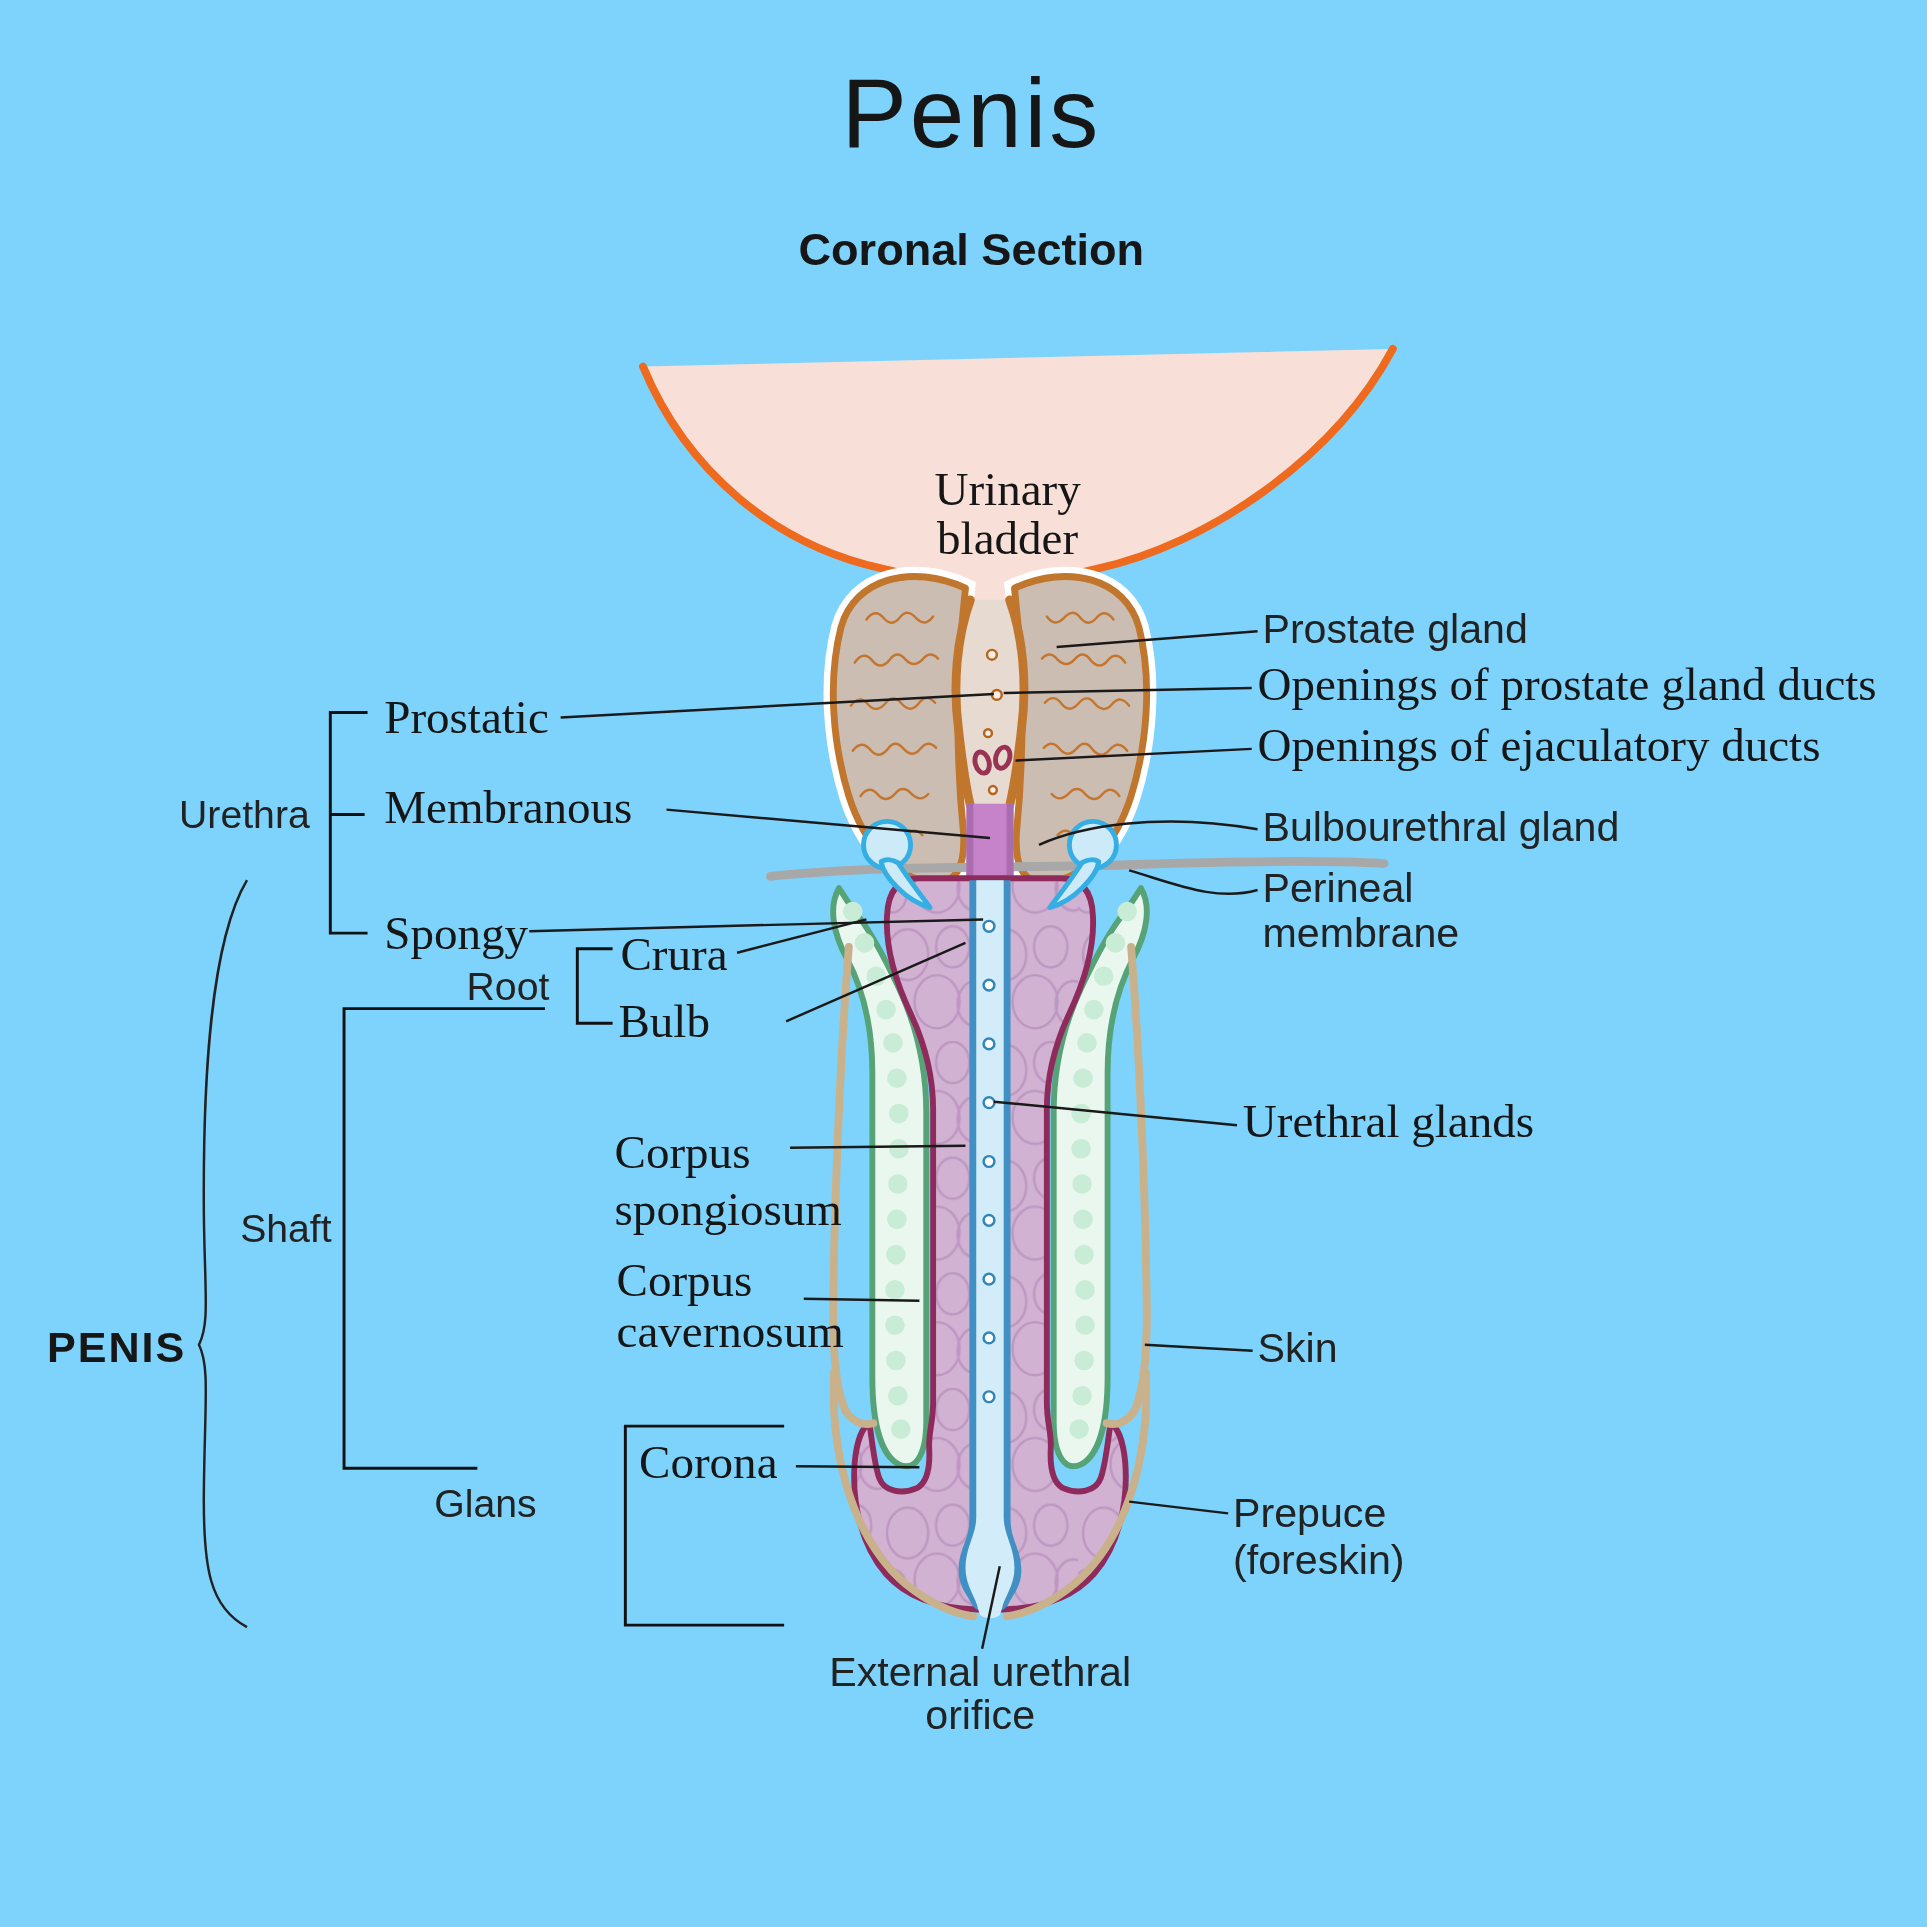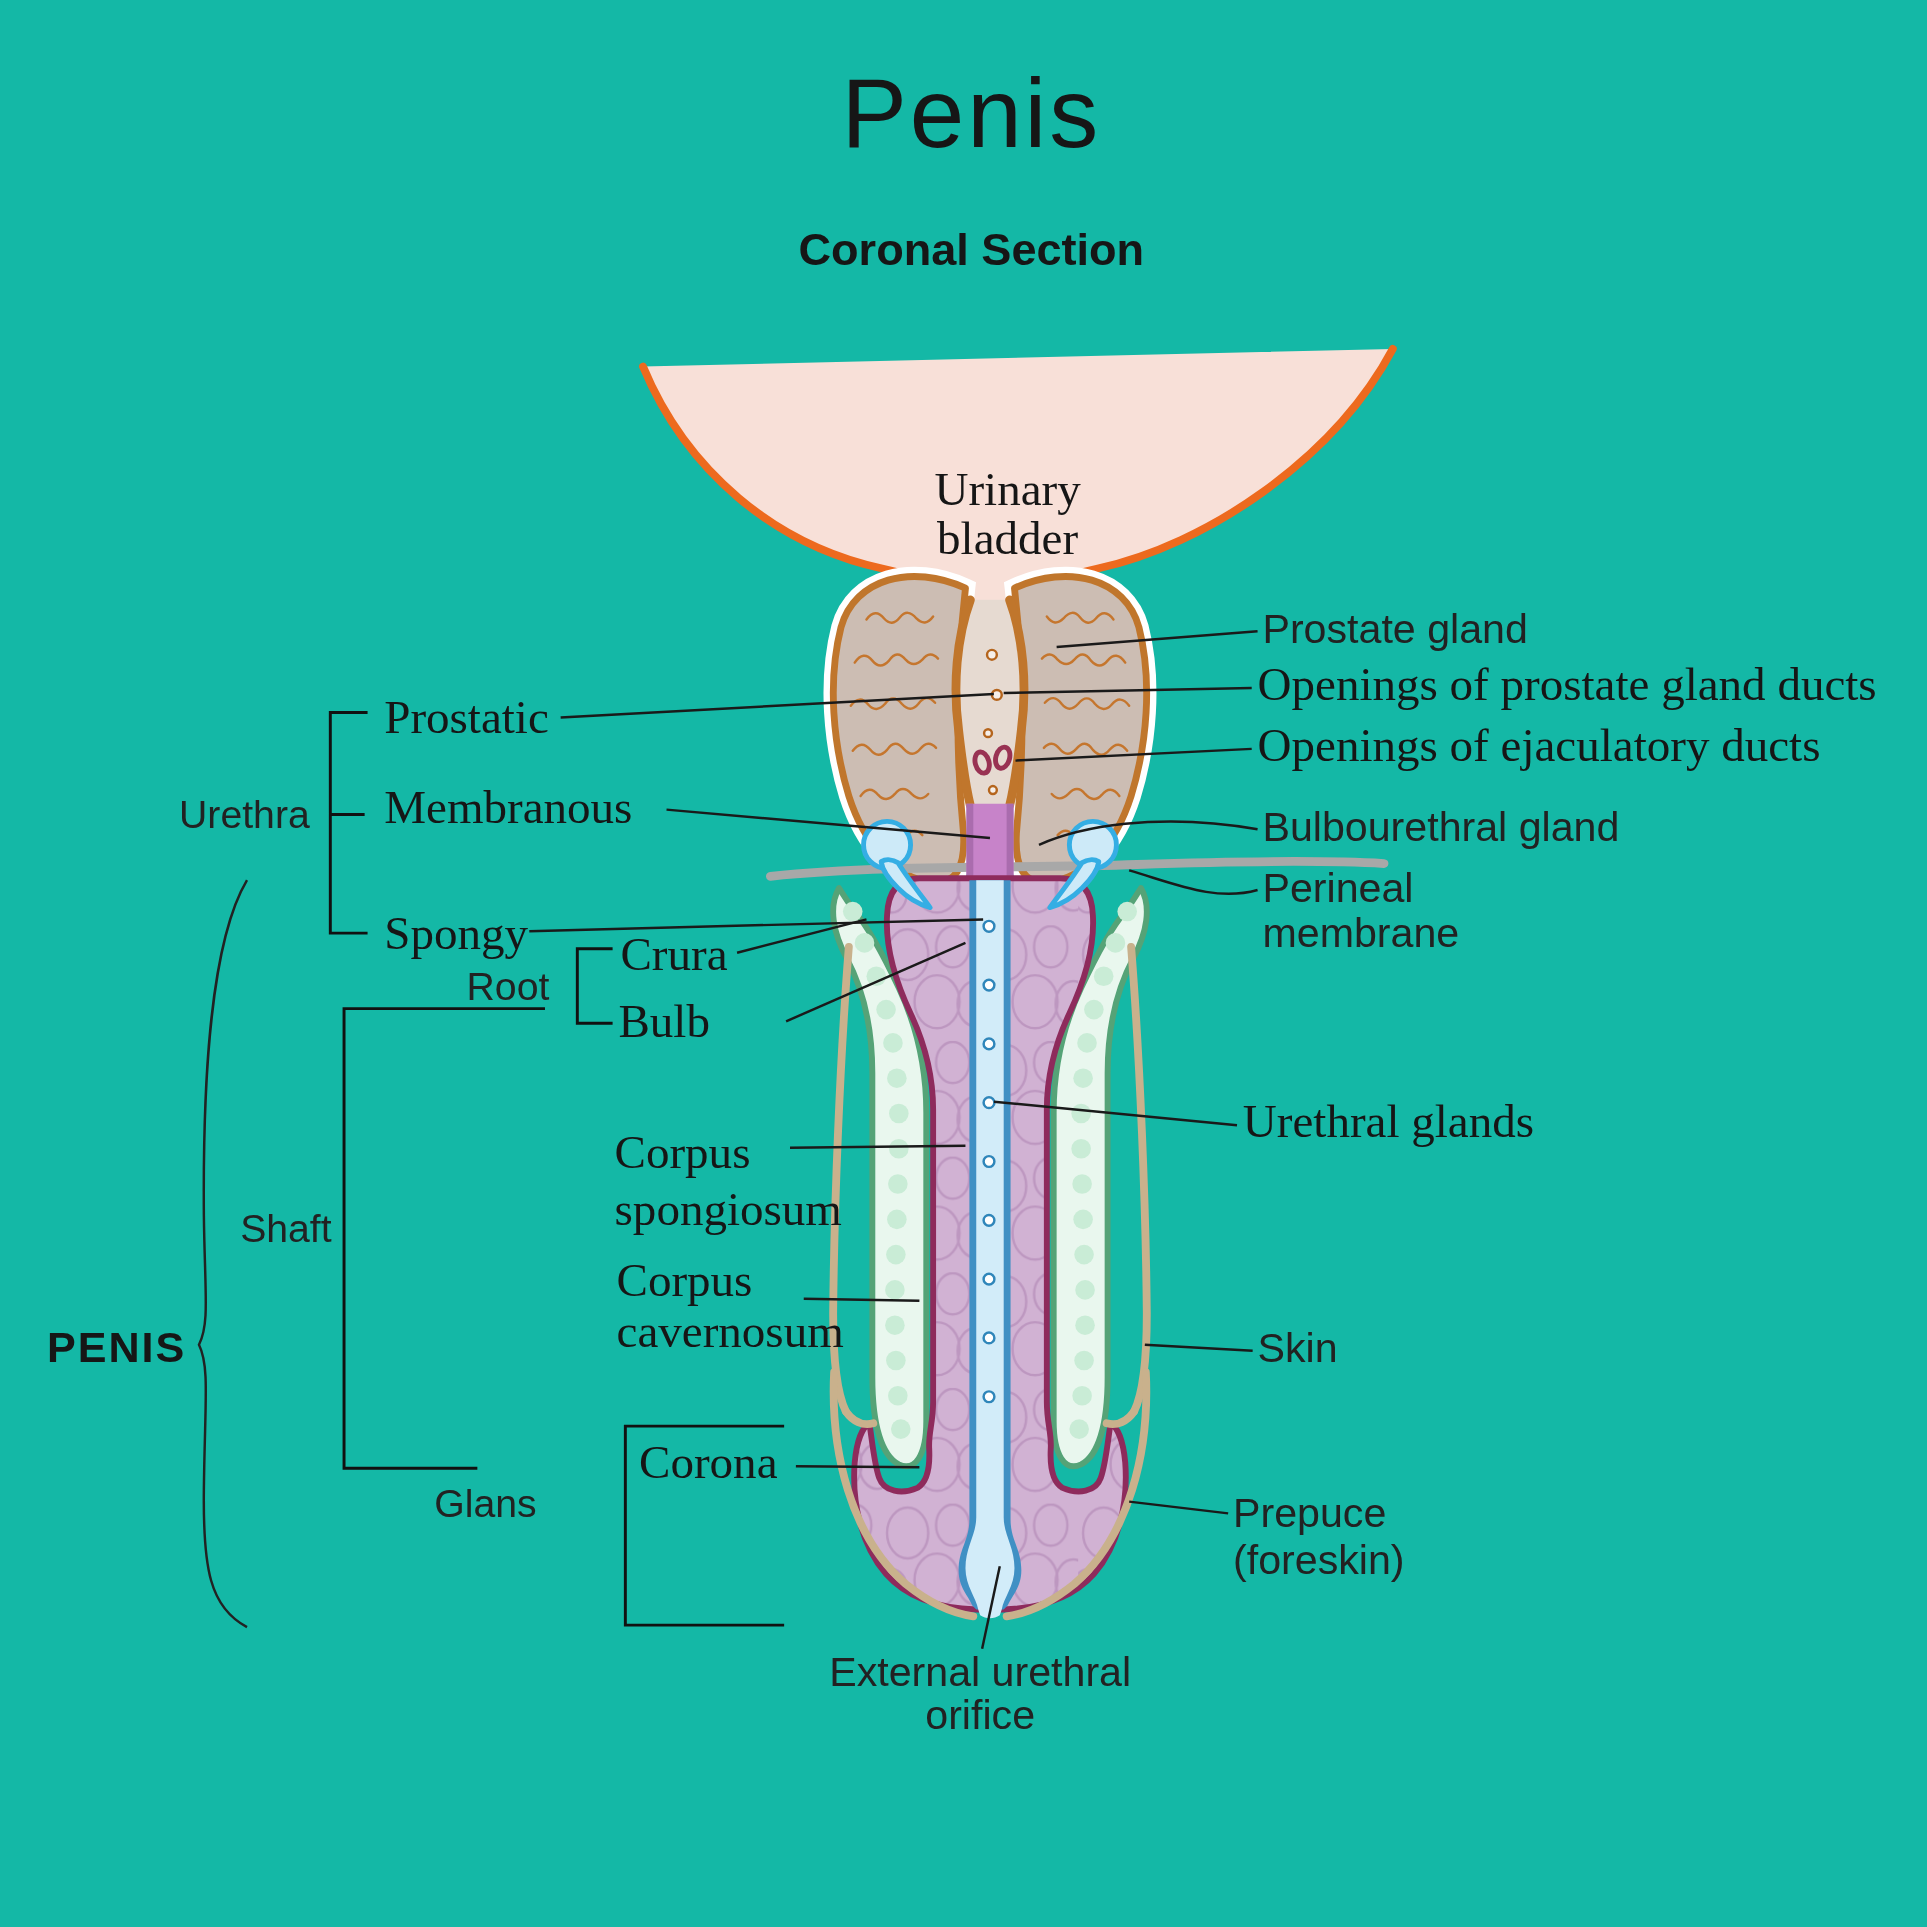--- a/index.html
+++ b/index.html
@@ -1,16 +1,16 @@
 <!DOCTYPE html>
 <html><head>
 <meta charset="utf-8">
 <style>
   html,body{margin:0;padding:0;background:#ffffff;}
-  .stage{position:relative;width:1928px;height:1928px;background:#14b8a6;overflow:hidden;}
+  .stage{position:relative;width:1928px;height:1928px;background:#7dd3fc;overflow:hidden;}
   svg{display:block;}
   text{fill:#161616;}
   .title{font-family:"Liberation Sans",sans-serif;font-size:100px;font-weight:300;letter-spacing:3px;}
   .subtitle{font-family:"Liberation Sans",sans-serif;font-size:46px;font-weight:700;}
   .serif{font-family:"Liberation Serif",serif;font-size:48px;}
   .sans{font-family:"Liberation Sans",sans-serif;font-size:42px;font-weight:500;fill:#222;}
   .sans-plain{font-family:"Liberation Sans",sans-serif;font-size:40px;font-weight:400;fill:#222;}
   .penis-cap{font-family:"Liberation Sans",sans-serif;font-size:44px;font-weight:700;letter-spacing:2px;}
   .leader{stroke:#1a1a1a;stroke-width:2.5;fill:none;}
   .bracket{stroke:#111;stroke-width:3;fill:none;}

